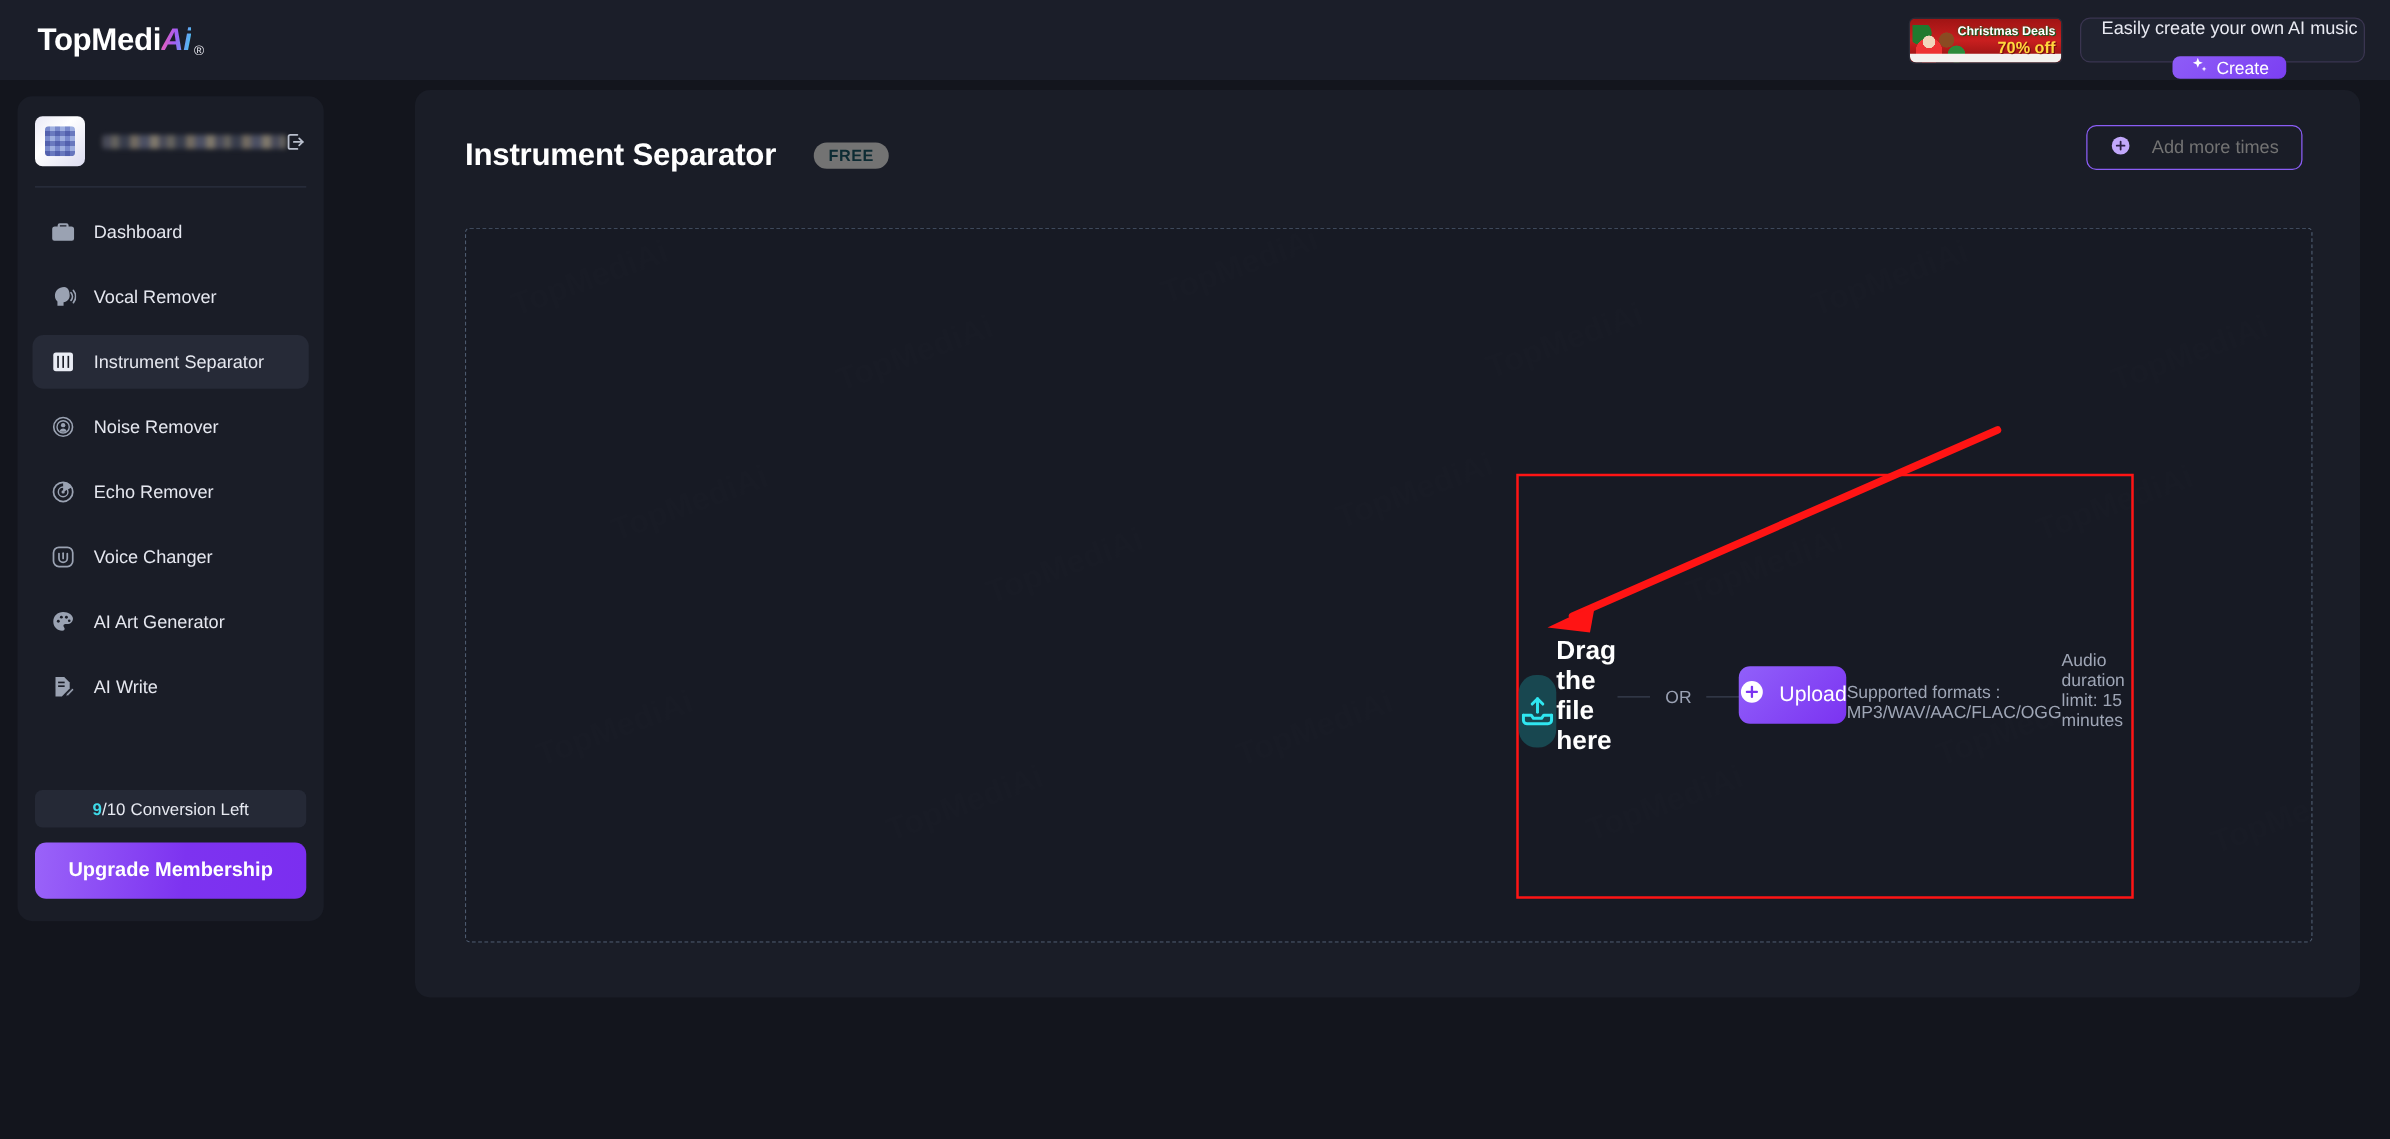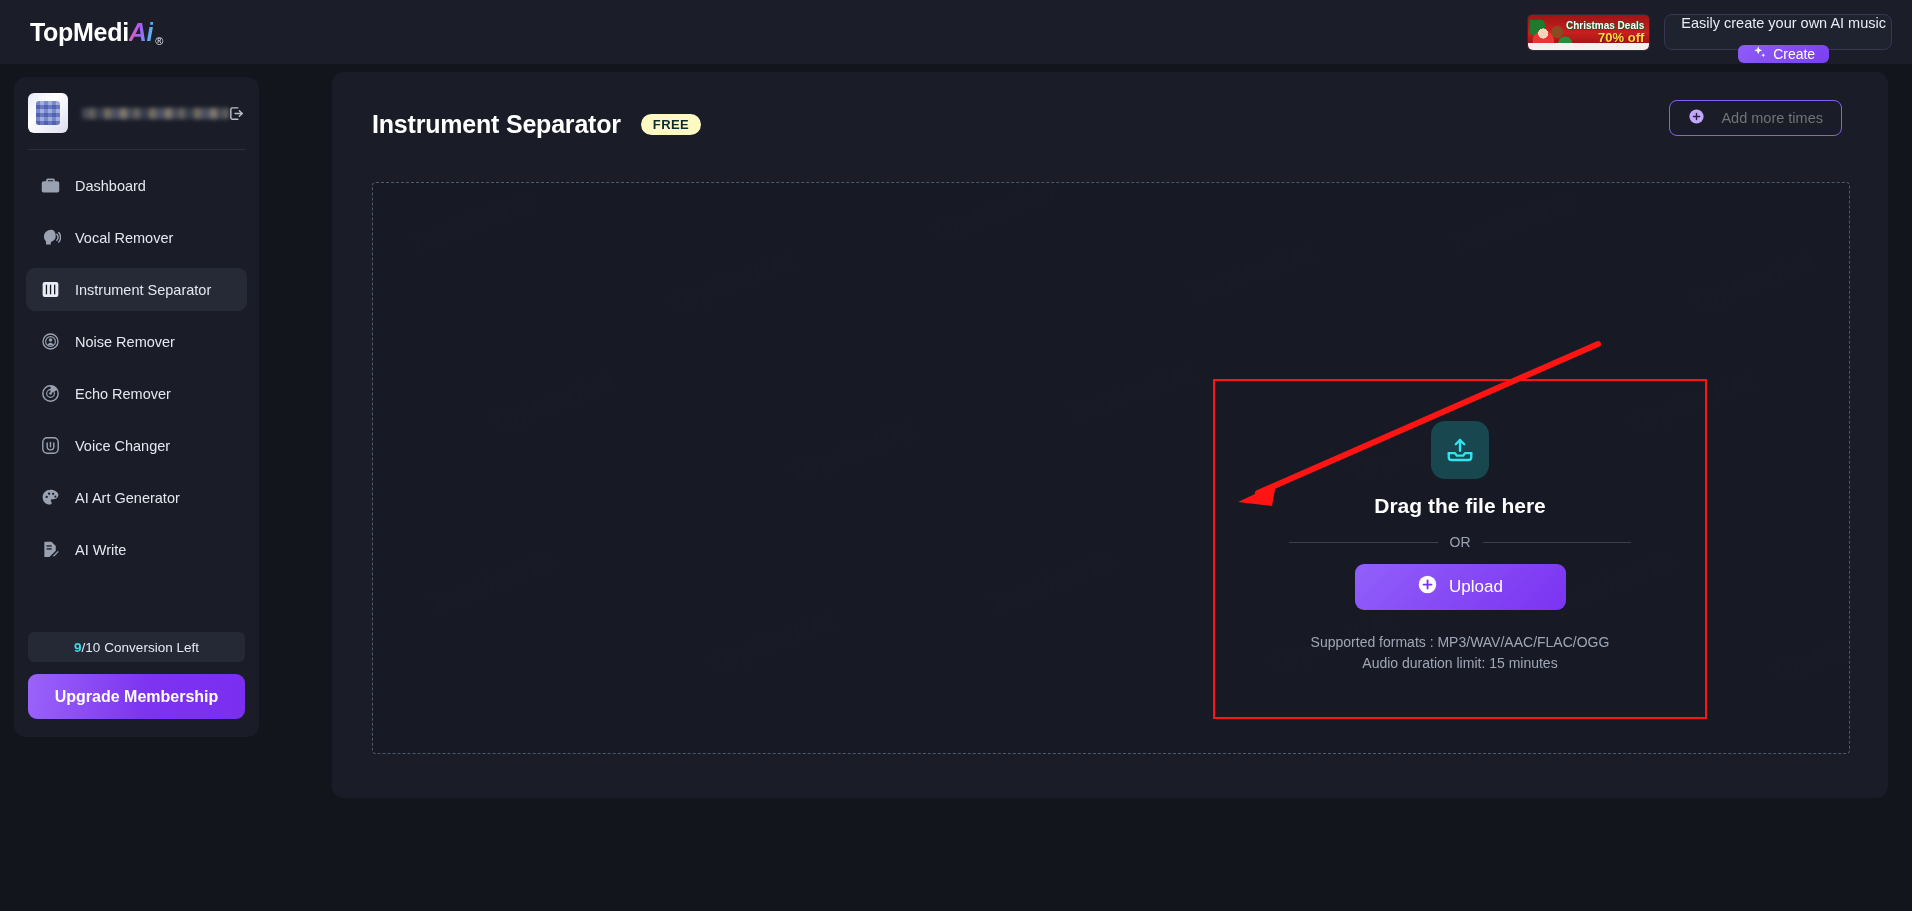--- a/index.html
+++ b/index.html
@@ -246,22 +246,22 @@
     padding: 38px 46px 0 40px;
     position: relative;
   }
   .page-title {
     font-size: 25px;
     font-weight: bold;
     color: #ffffff;
     letter-spacing: -0.2px;
   }
   .free-badge {
-    margin-left: 20px;
-    background: #fef9c3;
+    margin-left: 30px;
+    background: #737373;
     color: #0d2b33;
     font-size: 13px;
     font-weight: bold;
     border-radius: 11px;
     padding: 3px 12px;
     letter-spacing: .4px;
   }
   .add-times {
     position: absolute;
     right: 46px; top: 28px;
@@ -292,21 +292,21 @@
     opacity: .55;
     pointer-events: none;
   }
 
   .redbox {
     position: absolute;
     left: 881px; top: 307px;
     width: 494px; height: 340px;
     border: 2px solid #ff1414;
     display: flex;
-    flex-direction: column;
+    flex-direction: row;
     align-items: center;
   }
 
   .up-icon-box {
     width: 58px; height: 58px;
     border-radius: 14px;
     background: #184750;
     display: flex;
     align-items: center;
     justify-content: center;

